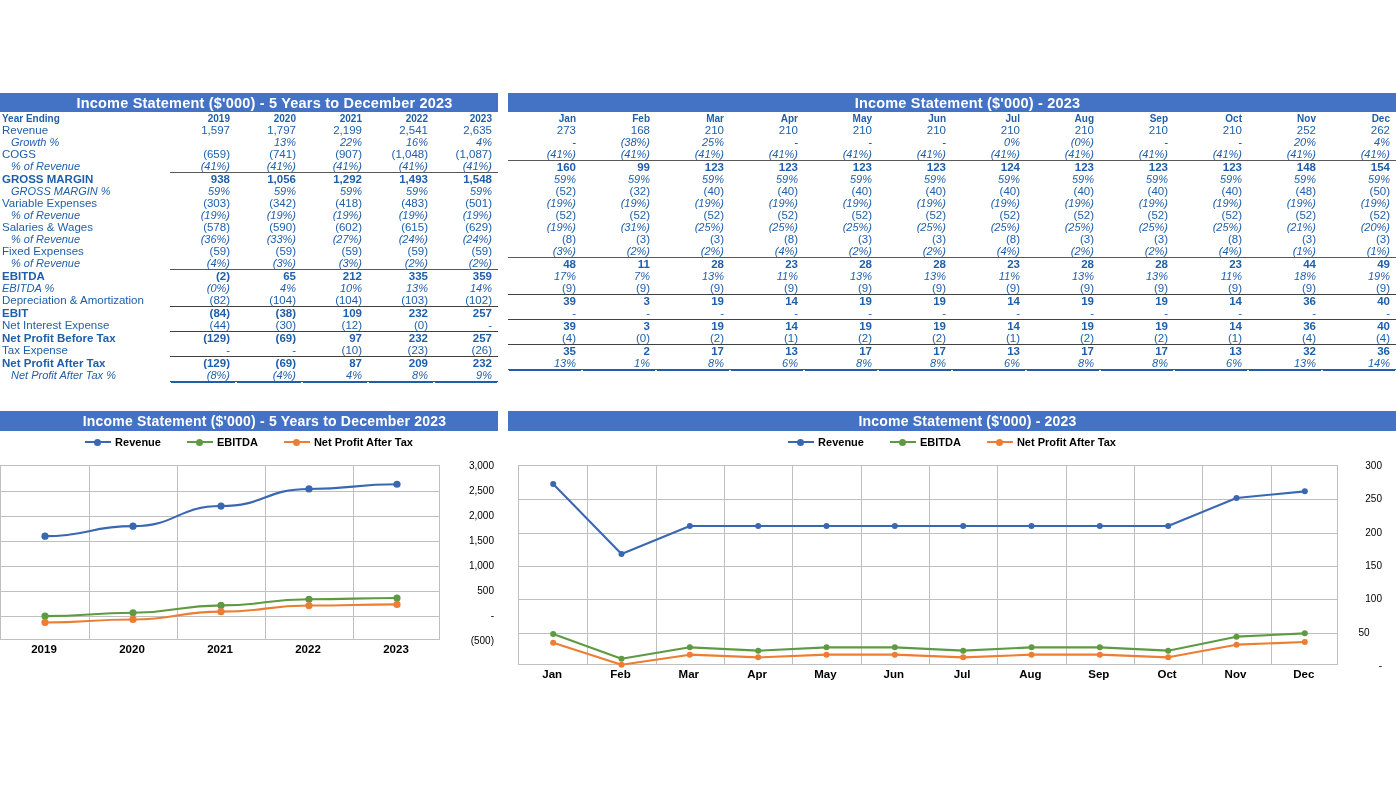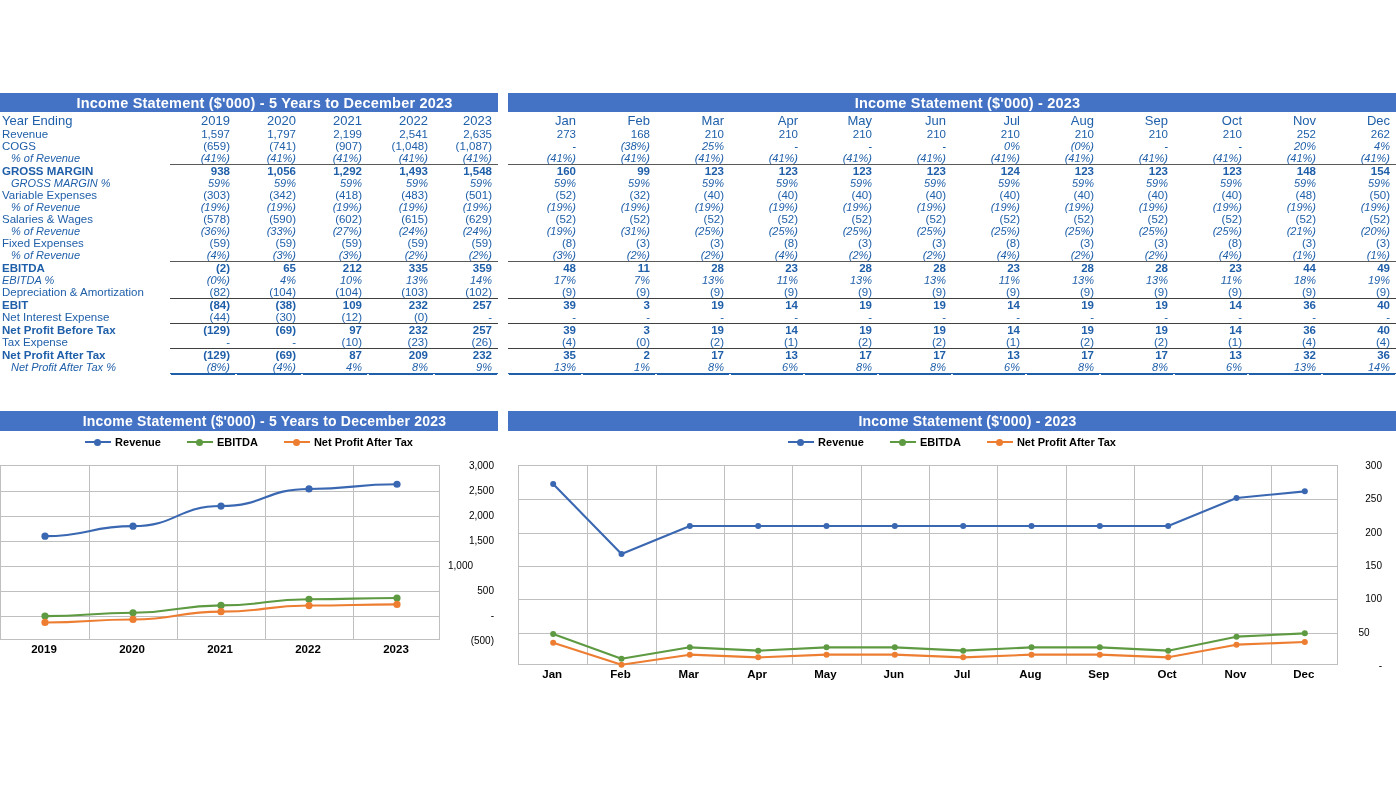--- a/index.html
+++ b/index.html
@@ -22,21 +22,21 @@
     letter-spacing:0.2px;
     display:flex; align-items:center; justify-content:center;padding-left:31px;
   }
 
   
   table.fin { border-collapse:collapse; width:100%; table-layout:fixed; }
   table.fin td { padding:0; color:#1F5FA9; white-space:nowrap; }
   .lbl { text-align:left; padding-left:2px !important; }
   .num { text-align:right; padding-right:6px !important; }
 
-  .r-head td { font-weight:normal; font-size:13px; padding-bottom:1px; }
+  .r-head td { font-weight:bold; font-size:10px; padding-bottom:1px; }
   .r-norm td { font-size:11.5px; }
   .r-ital td { font-style:italic; font-size:11px; }
   .r-bold td { font-weight:bold; font-size:11.5px; }
   .ind { padding-left:11px !important; }
 
   
   .ruled-top > td.num { border-top:1.6px solid #595959; }
   .ruled-dbl > td.num { border-bottom:1.1px double #1F5FA9; box-shadow:0 2px 0 -1px #1F5FA9; }
   .ruled-thin > td.num { border-top:1.1px solid #404040; }
 
@@ -82,20 +82,28 @@
           <td class="num">2022</td>
           <td class="num">2023</td>
         </tr>
         <tr class="r-norm">
           <td class="lbl">Revenue</td>
           <td class="num">1,597</td>
           <td class="num">1,797</td>
           <td class="num">2,199</td>
           <td class="num">2,541</td>
           <td class="num">2,635</td>
+        </tr>
+        <tr class="r-ital">
+          <td class="lbl ind">Growth %</td>
+          <td class="num"></td>
+          <td class="num">13%</td>
+          <td class="num">22%</td>
+          <td class="num">16%</td>
+          <td class="num">4%</td>
         </tr>
         <tr class="r-norm">
           <td class="lbl">COGS</td>
           <td class="num">(659)</td>
           <td class="num">(741)</td>
           <td class="num">(907)</td>
           <td class="num">(1,048)</td>
           <td class="num">(1,087)</td>
         </tr>
         <tr class="r-ital">
@@ -604,21 +612,21 @@
           <circle cx="220" cy="145.65" r="3.6" fill="#ED7D31"></circle>
           <circle cx="308" cy="139.55" r="3.6" fill="#ED7D31"></circle>
           <circle cx="396" cy="138.4" r="3.6" fill="#ED7D31"></circle>
         </svg>
       </div>
       <div class="yaxis" style="left: 448px; top: 12px; width: 46px; height: 175px;">
         <div class="ytick" style="top: 0px; right: 0px; width: 46px; text-align: right;">3,000</div>
         <div class="ytick" style="top: 25px; right: 0px; width: 46px; text-align: right;">2,500</div>
         <div class="ytick" style="top: 50px; right: 0px; width: 46px; text-align: right;">2,000</div>
         <div class="ytick" style="top: 75px; right: 0px; width: 46px; text-align: right;">1,500</div>
-        <div class="ytick" style="top: 100px; right: 0px; width: 46px; text-align: left;">1,000</div>
+        <div class="ytick" style="top: 100px; right: 0px; width: 46px; text-align: right;">1,000</div>
         <div class="ytick" style="top: 125px; right: 0px; width: 46px; text-align: right;">500</div>
         <div class="ytick" style="top: 150px; right: 0px; width: 46px; text-align: right;">-</div>
         <div class="ytick" style="top: 175px; right: 0px; width: 46px; text-align: right;">(500)</div>
       </div>
       <div class="xlabels" style="left: 0px; top: 190px; width: 440px;">
         <div class="xlab" style="width: 88px;">2019</div>
         <div class="xlab" style="width: 88px;">2020</div>
         <div class="xlab" style="width: 88px;">2021</div>
         <div class="xlab" style="width: 88px;">2022</div>
         <div class="xlab" style="width: 88px;">2023</div>

